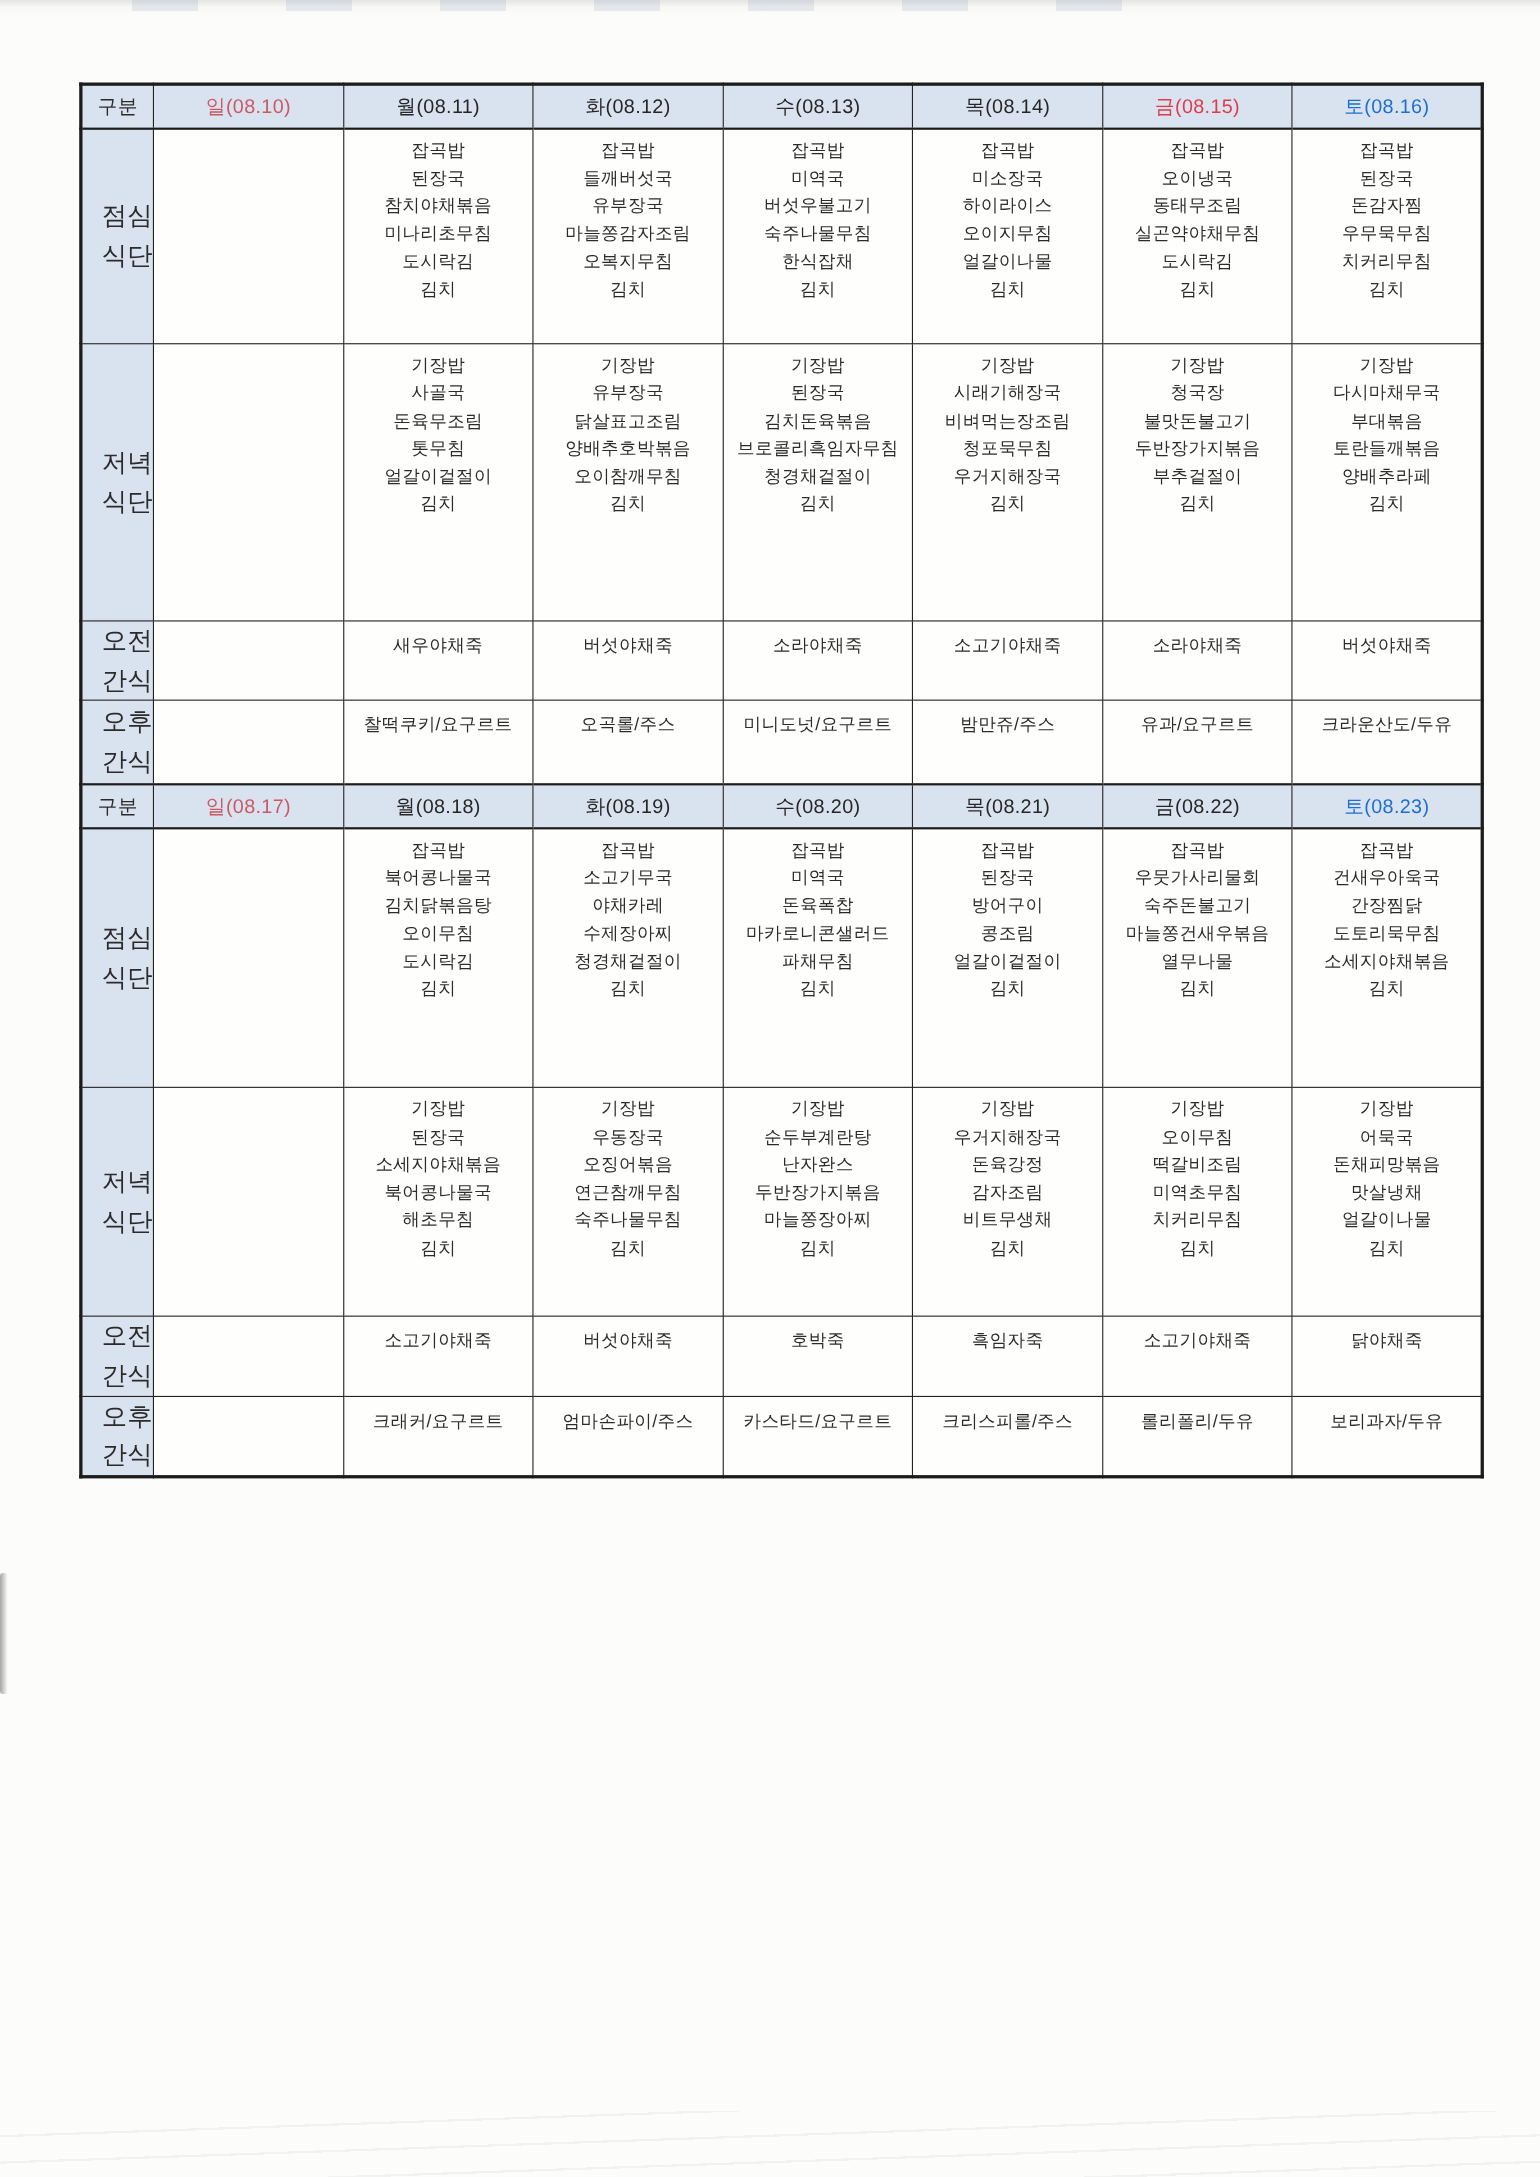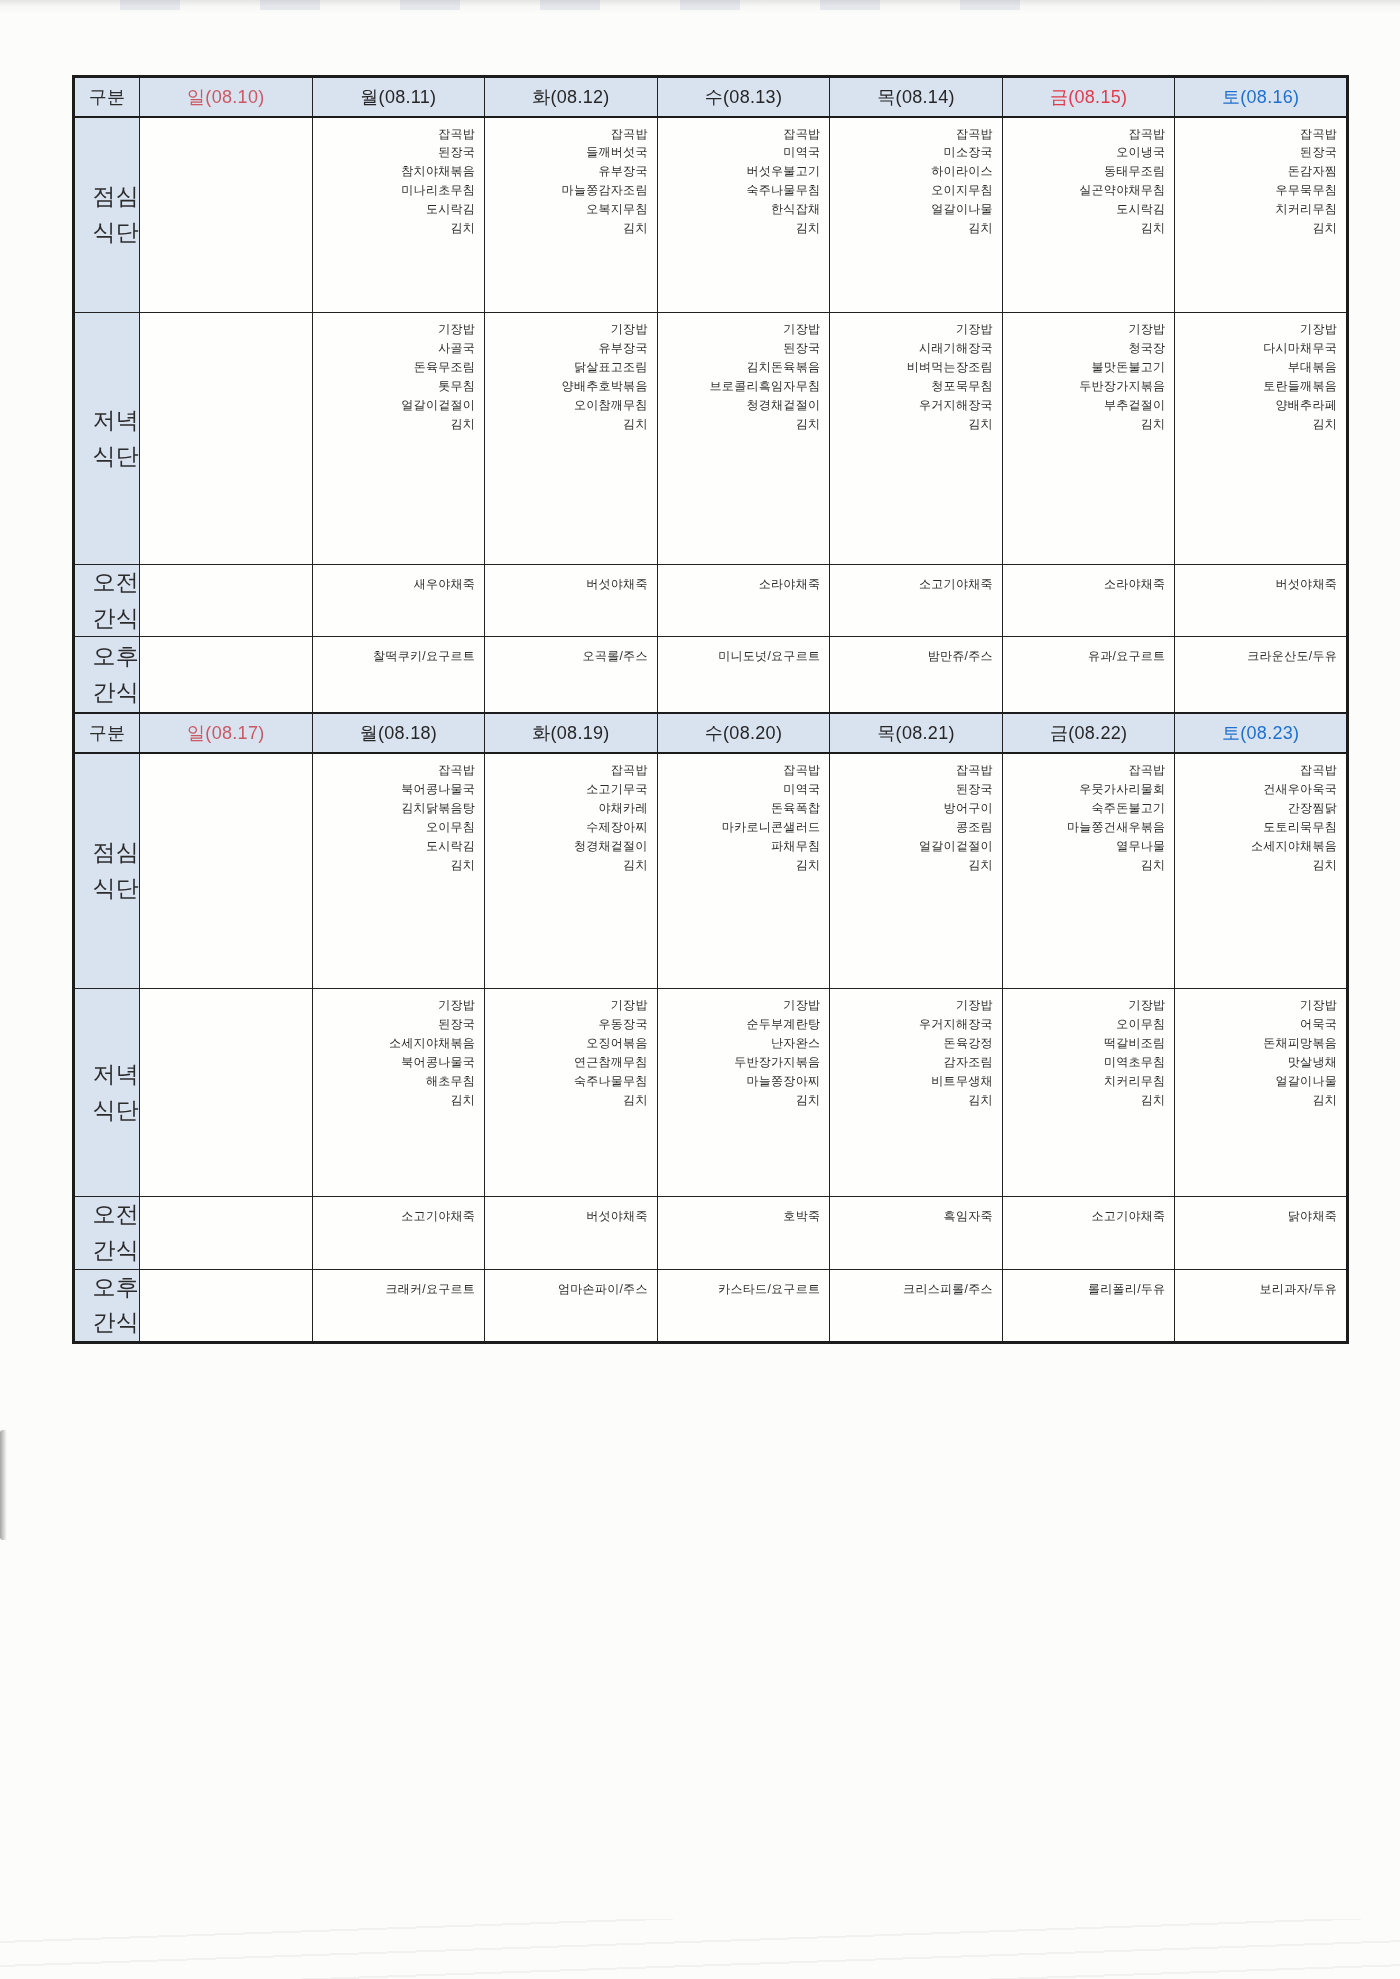--- a/index.html
+++ b/index.html
@@ -66,22 +66,22 @@
     background: #d9e3ef;
     font-size: 23px;
     text-align: right;
     vertical-align: middle;
     line-height: 1.55;
   }
   th.row-label-cell span { display: block; }
 
   td.menu-cell {
     vertical-align: top;
-    text-align: right;
-    font-size: 12px;
+    text-align: center;
+    font-size: 16px;
     line-height: 1.58;
     padding: 7px 9px 4px 9px;
     background: #fefefc;
   }
   tr.am-snack td.menu-cell, tr.pm-snack td.menu-cell { padding-top: 10px; }
 
   .menu-item { display: block; word-break: break-all; }
 
   
   tr.lunch.w0   { height: 196px; }

